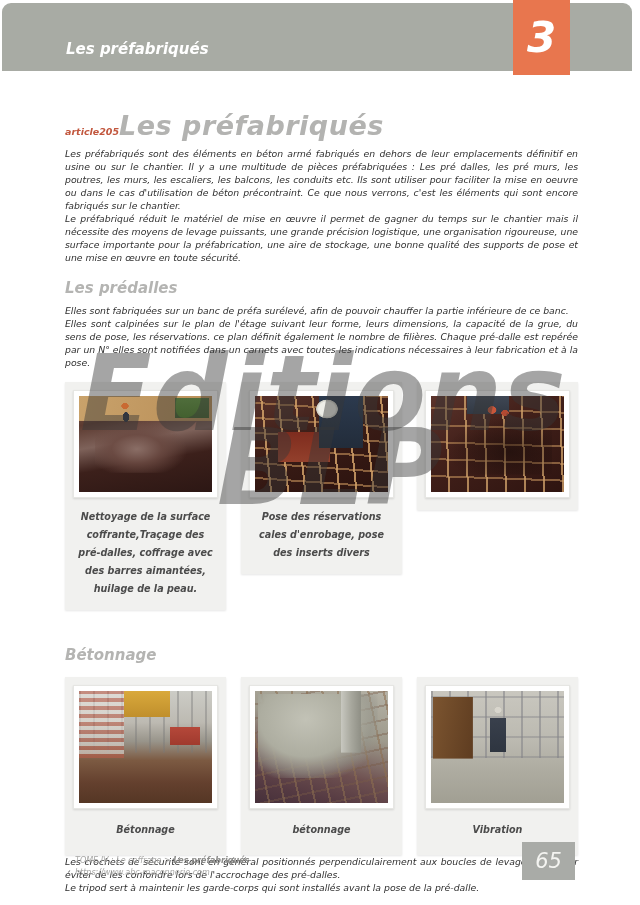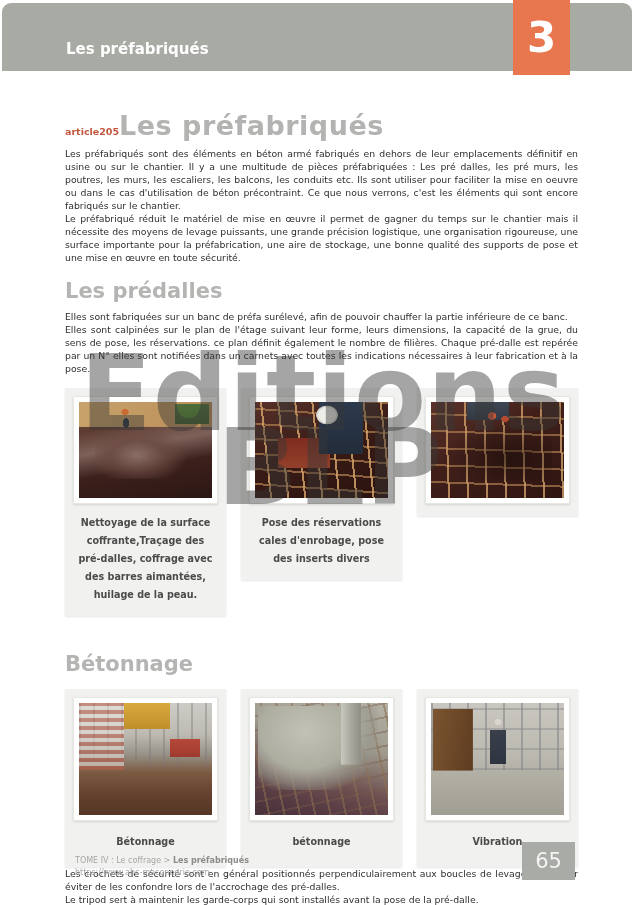--- a/index.html
+++ b/index.html
@@ -1,15 +1,15 @@
 <!DOCTYPE html>
 <html><head>
 <meta charset="utf-8">
 <style>
-  * { box-sizing: border-box; }
+  * { box-sizing: border-box; font-style: italic; }
   html,body { margin:0; padding:0; }
   body {
     width:640px; height:905px; position:relative; overflow:hidden;
     background:#ffffff; font-family:"DejaVu Sans", sans-serif;
   }
 
   
   .header-bar {
     position:absolute; top:3px; left:2px; right:8px; height:68px;
     background:#a8aba4; border-radius:9px 9px 0 0;
@@ -28,21 +28,21 @@
 
   .title-row { display:flex; align-items:baseline; margin-bottom:6px; }
   .article-label { color:#c2573e; font-weight:bold; font-size:9.5px; }
   .article-title { color:#b3b3b1; font-size:27px; font-weight:bold; margin:0; letter-spacing:0.5px; }
 
   p.body {
     margin:0; font-size:9.3px; line-height:13px; color:#2f2f2f;
     text-align:justify;
   }
   h2.sec {
-    font-size:21px; color:#b4b4b2; font-weight:bold;
+    font-size:15px; color:#b4b4b2; font-weight:bold;
     margin:15px 0 7px 0;
   }
   h2.mt-lg { margin-top:36px; }
 
   
   .cards { display:flex; gap:15px; margin-top:13px; align-items:flex-start; }
   .card {
     flex:1; background:#f1f1ef; padding:8px 8px 12px 8px;
     box-shadow:0 1px 2px rgba(0,0,0,0.10);
   }

